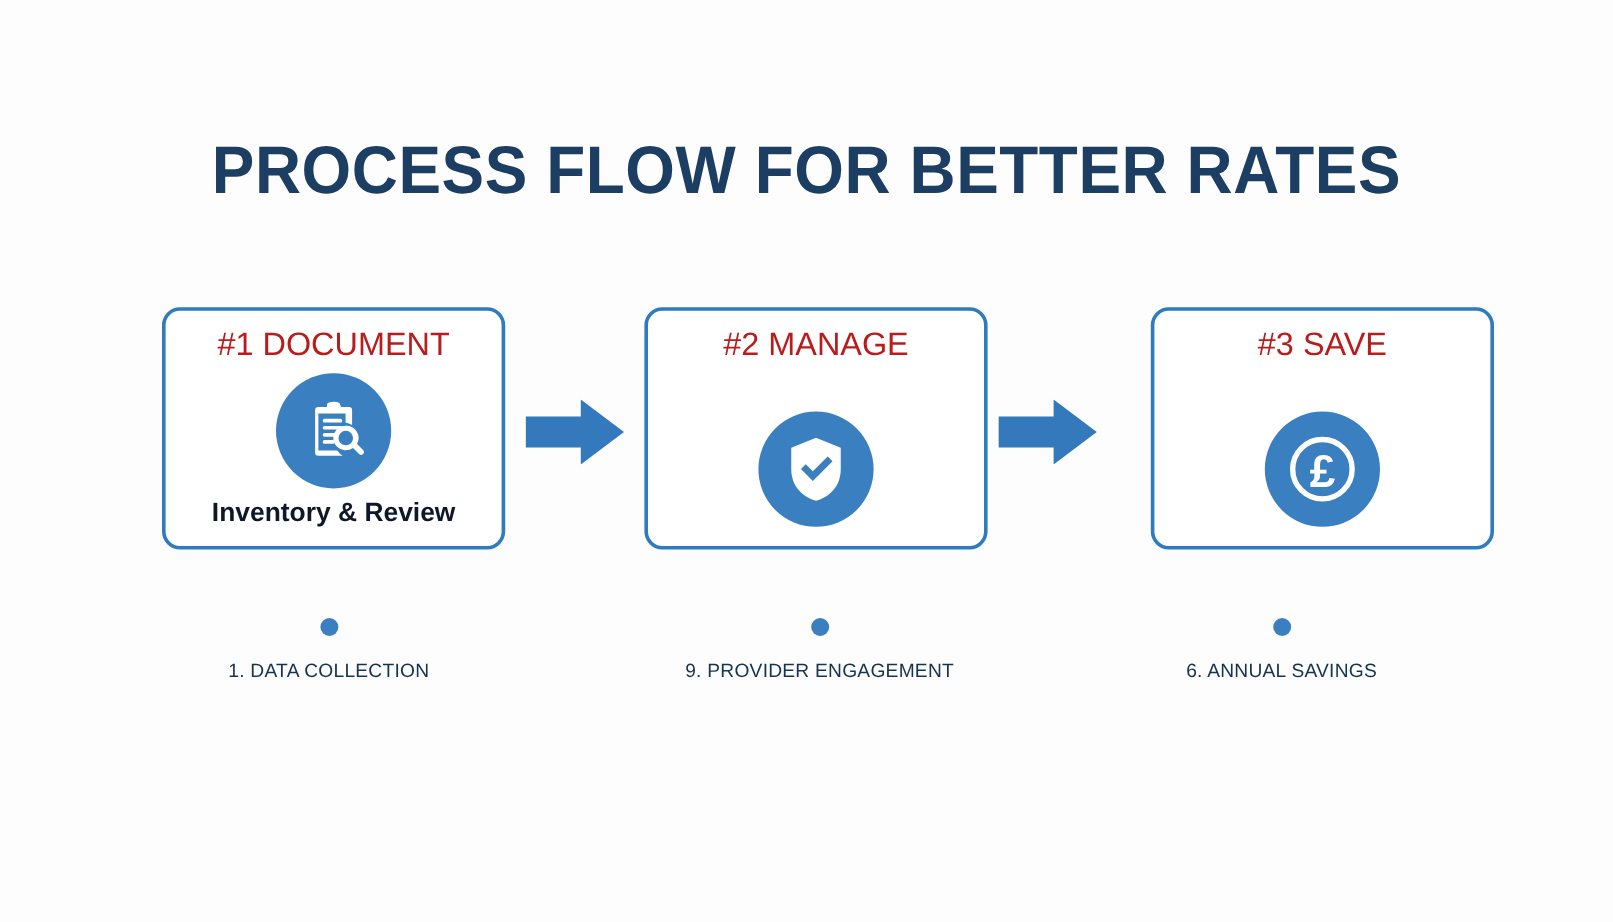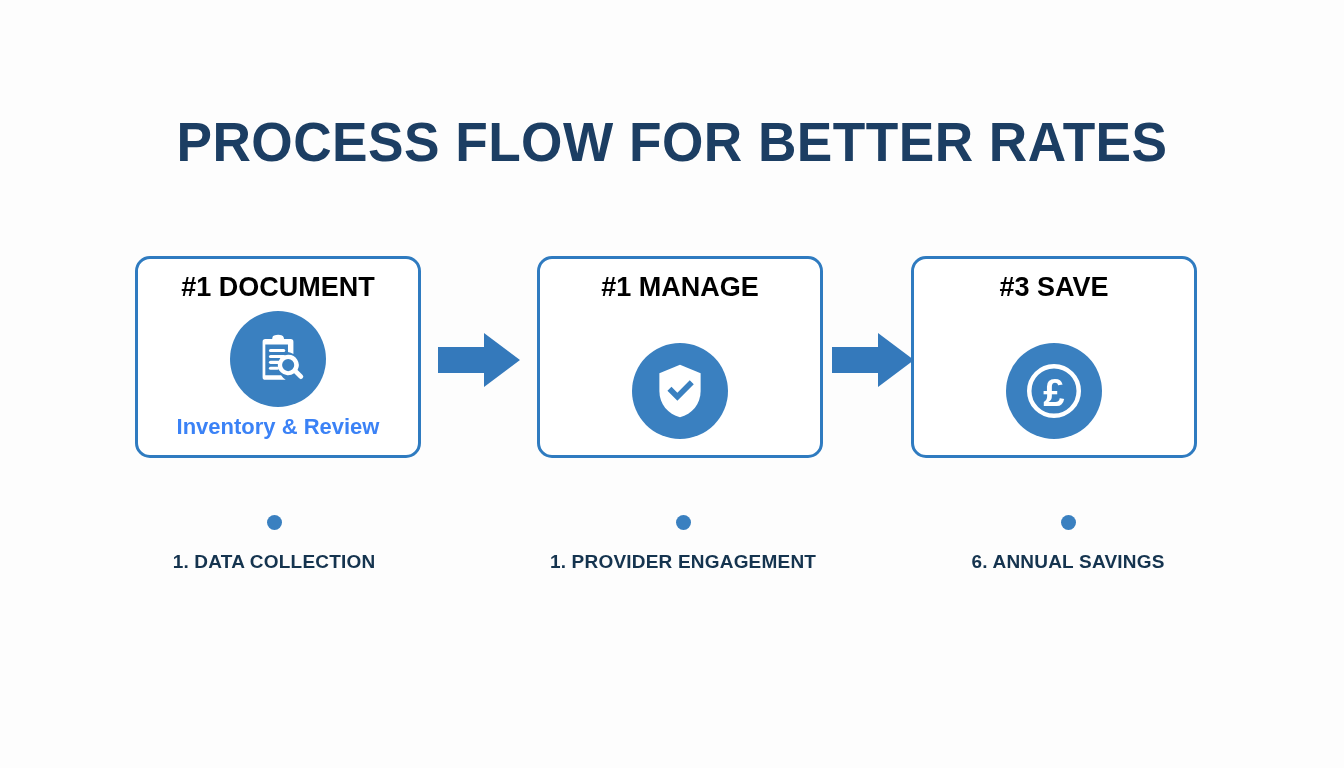--- a/index.html
+++ b/index.html
@@ -54,33 +54,33 @@
     border-radius: 15px;
     background: #ffffff;
     display: flex;
     flex-direction: column;
     align-items: center;
     justify-content: space-between;
     padding: 14px 10px 16px 10px;
   }
   .card-1 { left: 0px; }
   .card-2 { left: 402px; }
-  .card-3 { left: 776px; gap: 27px; }
+  .card-3 { left: 824px; gap: 27px; }
 
   .card-title {
     font-size: 27px;
-    font-weight: bold;
-    color: #000000;
+    font-weight: normal;
+    color: #b91c1c;
     line-height: 1.1;
     white-space: nowrap;
   }
   .card-caption {
     font-size: 22px;
     font-weight: bold;
-    color: #3b82f6;
+    color: #0f172a;
     line-height: 1.1;
     white-space: nowrap;
   }
   .icon-circle {
     width: 96px;
     height: 96px;
     border-radius: 50%;
     background: #3a80c0;
     display: flex;
     align-items: center;
@@ -119,22 +119,22 @@
   .step-3 { left: 858px; }
 
   .step-dot {
     width: 15px;
     height: 15px;
     border-radius: 50%;
     background: #3a80c0;
     margin: 0 auto 22px auto;
   }
   .step-label {
-    font-size: 19px;
-    font-weight: bold;
+    font-size: 16px;
+    font-weight: normal;
     color: #15344f;
     letter-spacing: 0.2px;
     white-space: nowrap;
     line-height: 1;
   }
 </style>
 </head>
 <body>
 
 <div class="stage">
@@ -155,21 +155,21 @@
             <rect x="22" y="34" width="13" height="3.4" rx="1.7"></rect>
             <rect x="22" y="40.5" width="11" height="3.4" rx="1.7"></rect>
             <path d="M43.2 27.4a11.3 11.3 0 0 0-8.05 19.3 11.3 11.3 0 0 0 14.72 1.05l5.55 5.55a2.6 2.6 0 0 0 3.68-3.68l-5.55-5.55A11.3 11.3 0 0 0 43.2 27.4zm0 4.6a6.7 6.7 0 1 1 0 13.4 6.7 6.7 0 0 1 0-13.4z"></path>
           </g>
         </svg>
       </div>
       <div class="card-caption">Inventory &amp; Review</div>
     </div>
 
     <div class="card card-2">
-      <div class="card-title">#1 MANAGE</div>
+      <div class="card-title">#2 MANAGE</div>
       <div class="icon-circle">
         <svg width="60" height="60" viewBox="0 0 64 64" aria-hidden="true">
           <path fill="#ffffff" d="M32 4 10 13v19c0 14.2 9.3 24.7 22 28 12.7-3.3 22-13.8 22-28V13L32 4z"></path>
           <path fill="#3a80c0" d="M29.2 42.4 18.6 31.8l4.3-4.3 6.3 6.3 13.2-13.2 4.3 4.3-17.5 17.5z"></path>
         </svg>
       </div>
     </div>
 
     <div class="card card-3">
       <div class="card-title">#3 SAVE</div>
@@ -194,21 +194,21 @@
     </svg>
   </div>
 
   <div class="steps">
     <div class="step step-1">
       <div class="step-dot"></div>
       <div class="step-label">1. DATA COLLECTION</div>
     </div>
     <div class="step step-2">
       <div class="step-dot"></div>
-      <div class="step-label">1. PROVIDER ENGAGEMENT</div>
+      <div class="step-label">9. PROVIDER ENGAGEMENT</div>
     </div>
     <div class="step step-3">
       <div class="step-dot"></div>
       <div class="step-label">6. ANNUAL SAVINGS</div>
     </div>
   </div>
 
 </div>
 
 </body></html>

